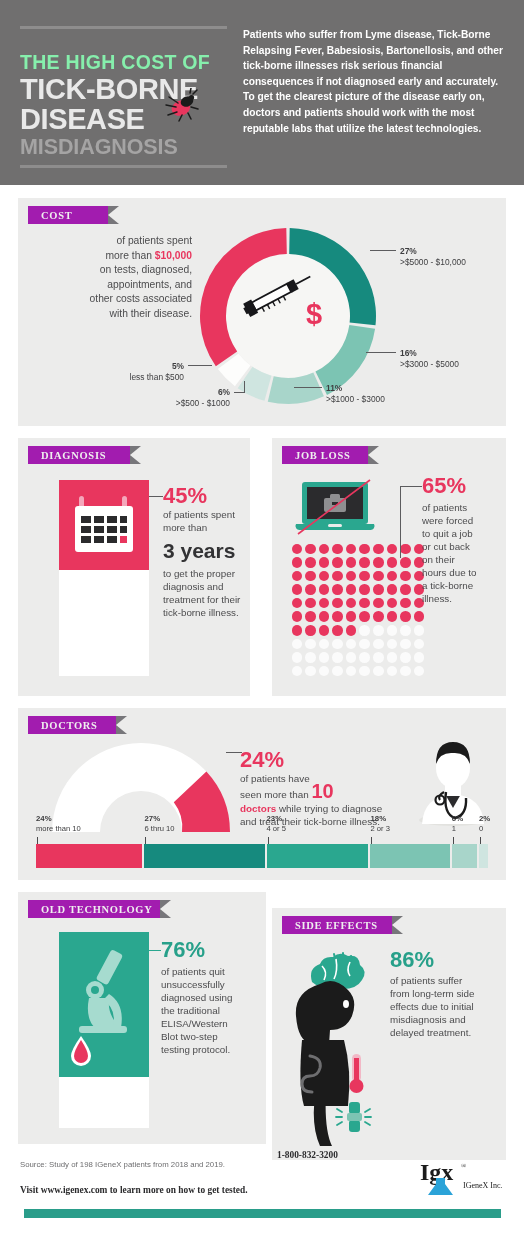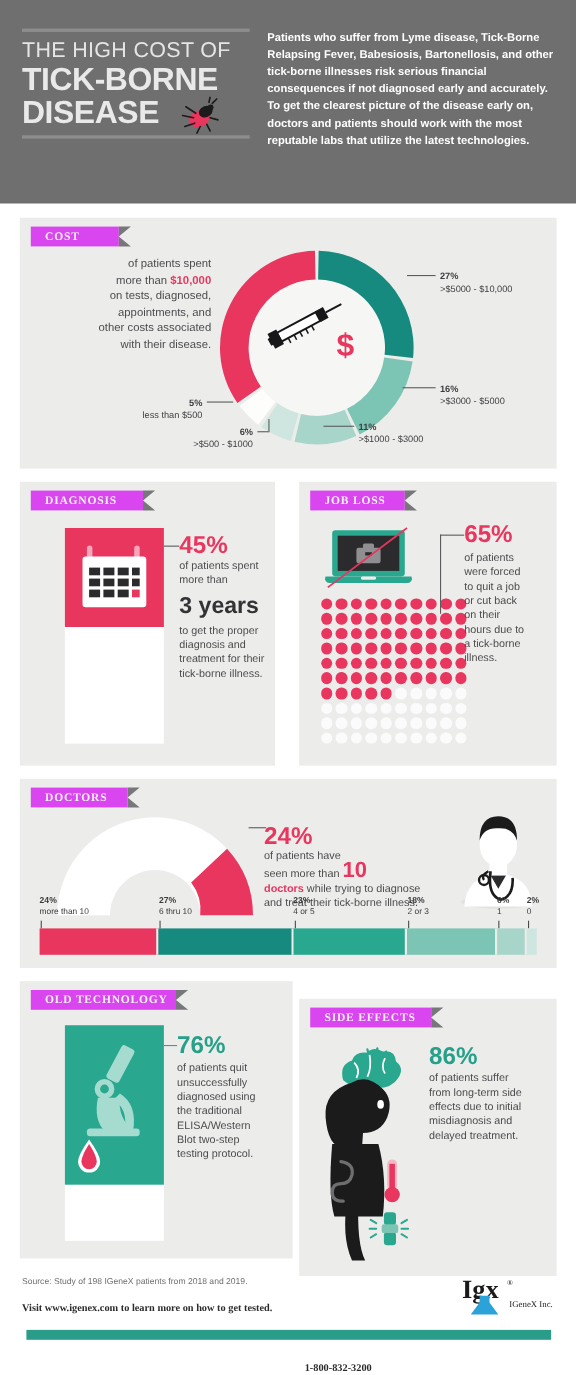--- a/index.html
+++ b/index.html
@@ -13,22 +13,22 @@
 
   
   .header {
     position: absolute; left: 0; top: 0; width: 524px; height: 185px;
     background: #706f6f;
   }
   .hdr-left { position: absolute; left: 20px; top: 26px; width: 215px; }
   .hdr-rule { height: 3px; background: #8e8d8d; width: 207px; }
   .hdr-rule.bottom { margin-top: 5px; }
   .hdr-l1 {
-    font-size: 19.5px; font-weight: normal; color: #e5e5e5; letter-spacing: 0.3px;
-    line-height: 24px; margin-top: 5px;
+    font-size: 19.5px; font-weight: bold; color: #86efac; letter-spacing: 0.3px;
+    line-height: 24px; margin-top: 21px;
   }
   .hdr-l2 {
     font-size: 29px; font-weight: bold; color: #e9e9e9; letter-spacing: -0.4px;
     line-height: 30px;
   }
   .hdr-l3 {
     font-size: 29px; font-weight: bold; color: #e9e9e9; letter-spacing: -0.4px;
     line-height: 30px; position: relative;
   }
   .hdr-l4 {
@@ -37,21 +37,21 @@
   }
   .tick-holder { position:absolute; left: 160px; top: 88px; width: 40px; height: 34px; }
   .hdr-right {
     position: absolute; left: 243px; top: 27px; width: 262px;
     font-size: 10.2px; font-weight: bold; color: #ffffff; line-height: 15.6px;
   }
 
   
   .panel { position: absolute; background: #ececeb; }
   .tag {
-    position: absolute; height: 18px; background: #d946ef;
+    position: absolute; height: 18px; background: #a21caf;
     display: flex; align-items: center; padding-left: 13px;
     color: #efefef; font-size: 10.5px; font-weight: bold; letter-spacing: 0.7px;
     font-family: "Liberation Serif", serif;
   }
   .tag-notch {
     position: absolute; right: -11px; top: 0; width: 0; height: 0;
     border-top: 9px solid #77767a; border-bottom: 9px solid #77767a;
     border-right: 11px solid transparent;
   }
 
@@ -105,36 +105,37 @@
   
   #side-panel { left: 272px; top: 908px; width: 234px; height: 252px; }
   .teal-num { font-size: 22px; font-weight: bold; color: #27a08a; line-height: 24px; }
   .wordcloud { position: absolute; font-family: "Liberation Serif", serif; color: #5d5d5f; }
   .wc { position: absolute; font-weight: bold; white-space: nowrap; }
 
   
   .src-line { position: absolute; left: 20px; top: 1160px; font-size: 7.8px; color: #6e6e70; }
   .visit-line { position: absolute; left: 20px; top: 1185px; font-size: 9.4px; font-weight: bold;
                 color: #2b2b2d; font-family: "Liberation Serif", serif; }
-  .phone { position: absolute; left: 277px; top: 1239px; font-size: 9.4px; font-weight: bold;
+  .phone { position: absolute; left: 277px; top: 1150px; font-size: 9.4px; font-weight: bold;
            color: #2b2b2d; font-family: "Liberation Serif", serif; }
   .logo-wrap { position: absolute; left: 420px; top: 1158px; width: 86px; height: 40px; }
   .footbar { position: absolute; left: 24px; top: 1209px; width: 477px; height: 9px; background: #2a9d8a; }
 </style>
 </head>
 <body>
 
 <div class="page">
 
   <div class="header">
     <div class="hdr-left">
       <div class="hdr-rule"></div>
       <div class="hdr-l1">THE HIGH COST OF</div>
       <div class="hdr-l2">TICK-BORNE</div>
       <div class="hdr-l3">DISEASE</div>
+      <div class="hdr-l4">MISDIAGNOSIS</div>
       <div class="hdr-rule bottom"></div>
     </div>
 
     <div class="tick-holder">
       <svg width="40" height="34" viewBox="0 0 40 34">
         <ellipse cx="21" cy="20" rx="9.5" ry="7.5" fill="#e8365e" transform="rotate(-22 21 20)"></ellipse>
         <ellipse cx="27" cy="13.5" rx="6.5" ry="5" fill="#1b1b1b" transform="rotate(-22 27 13.5)"></ellipse>
         <circle cx="31.5" cy="9.5" r="2.6" fill="#1b1b1b"></circle>
         <g stroke="#1b1b1b" stroke-width="1.5" fill="none" stroke-linecap="round">
           <path d="M18 15 L9 9"></path>

